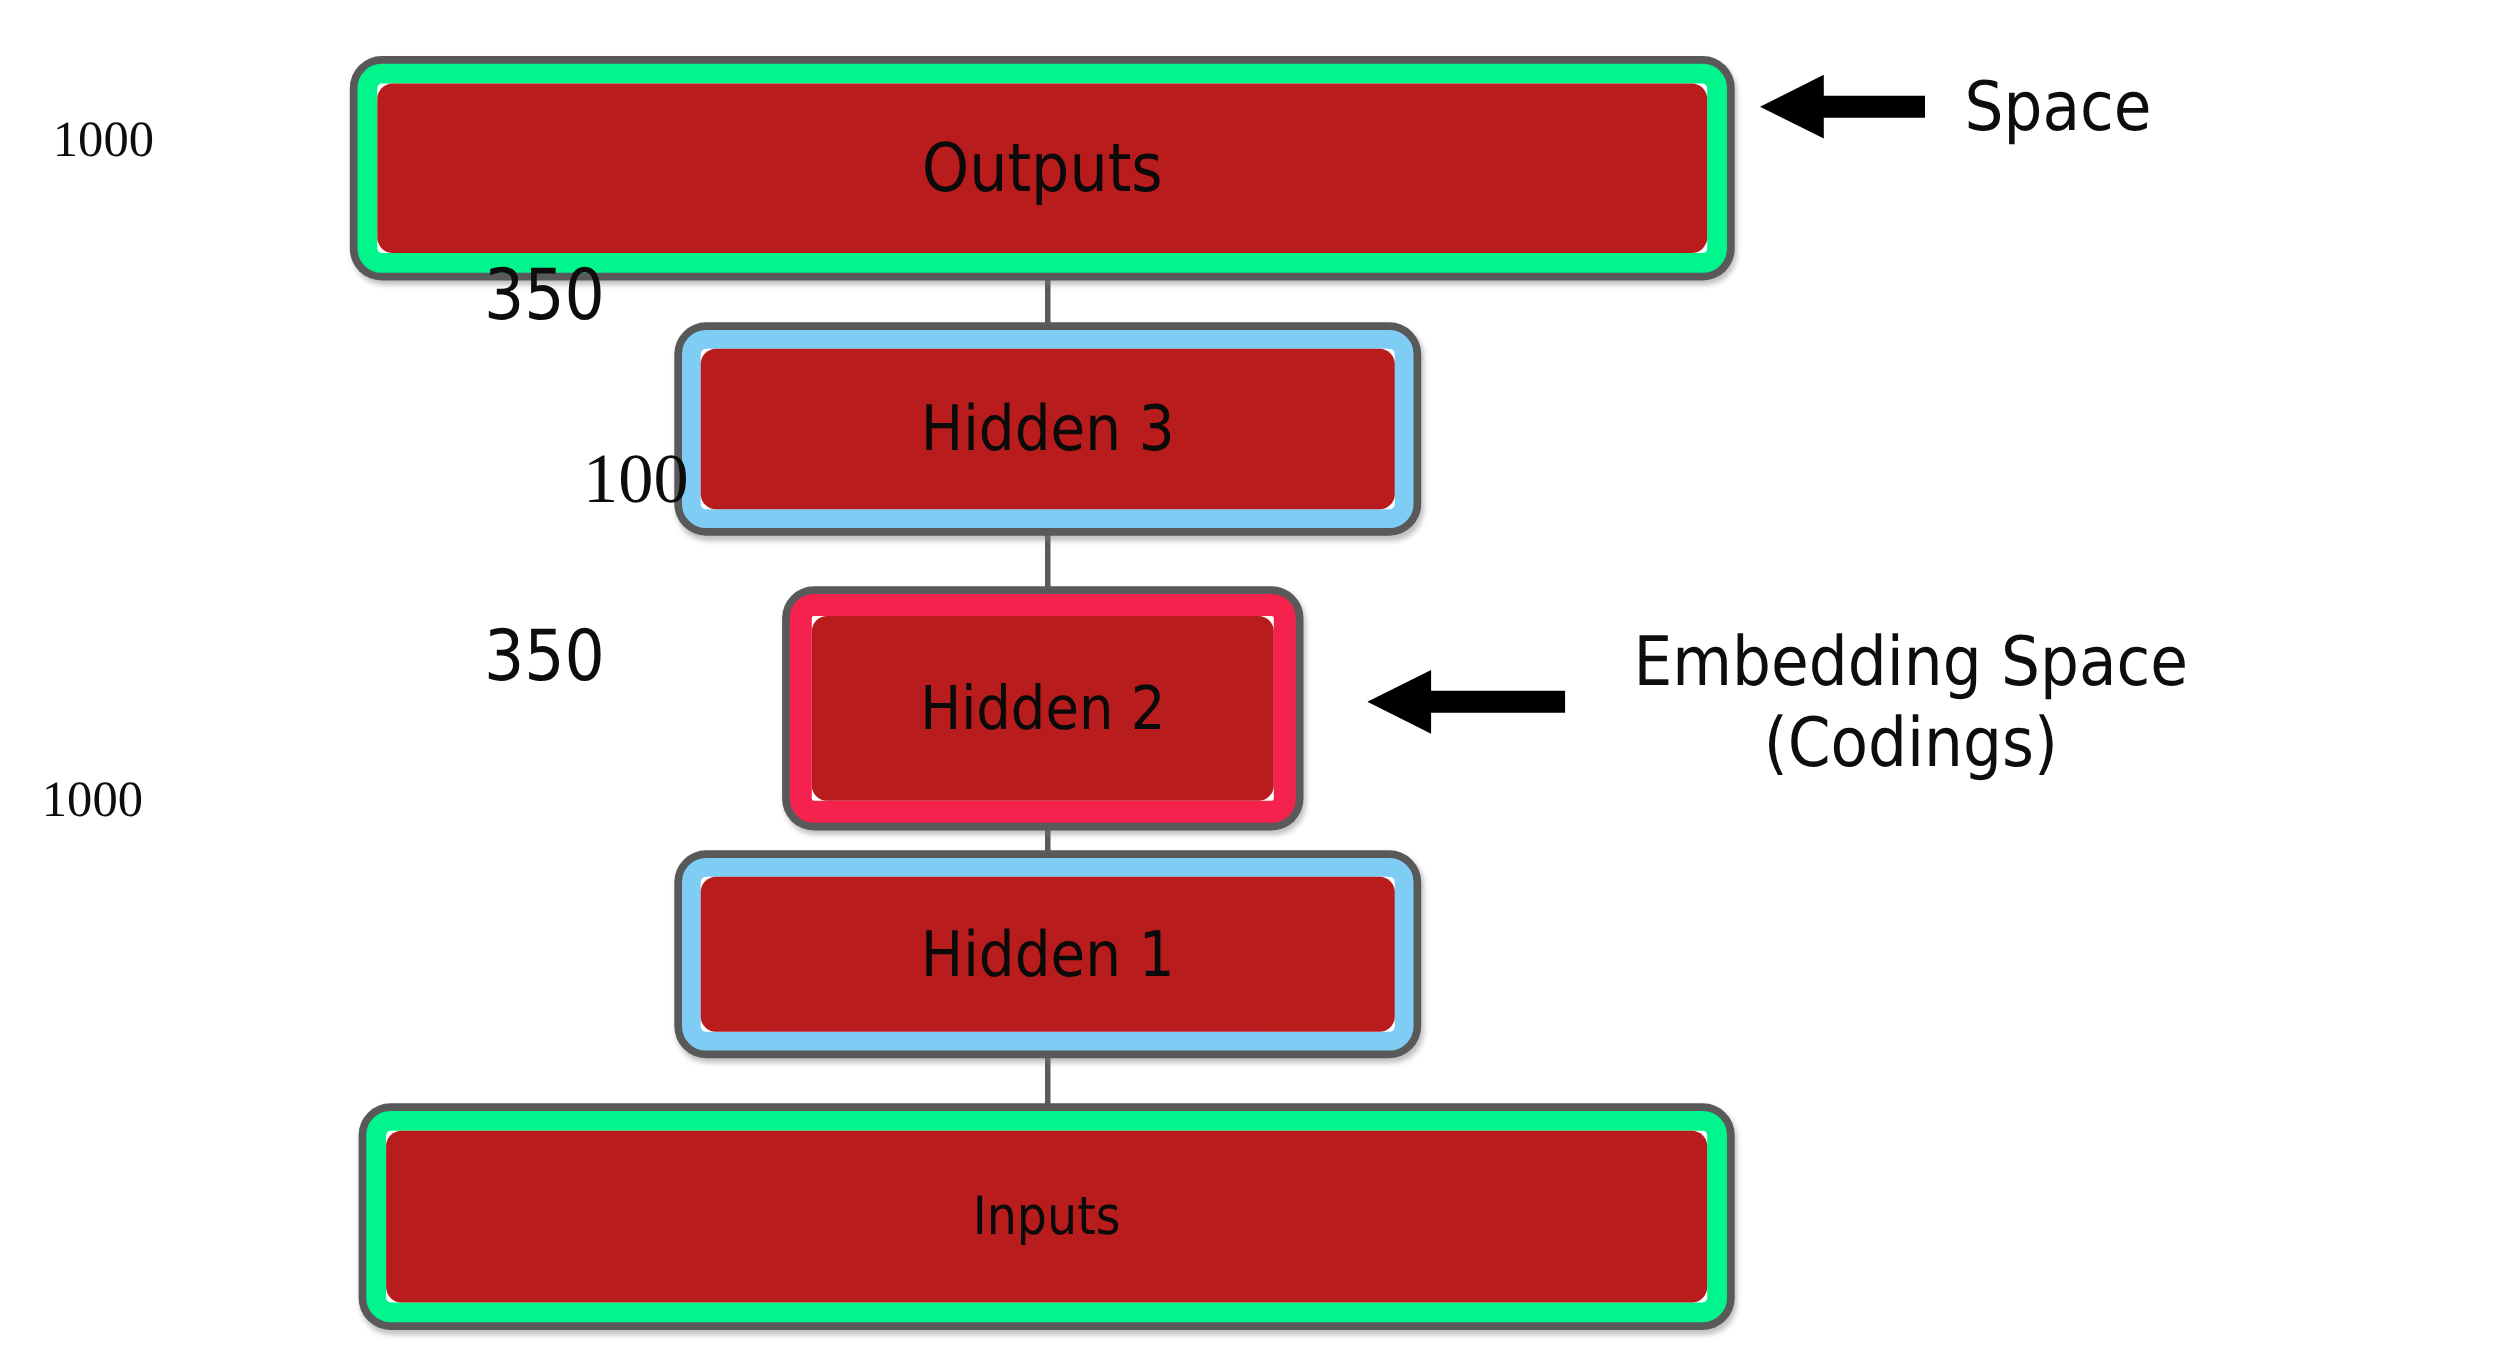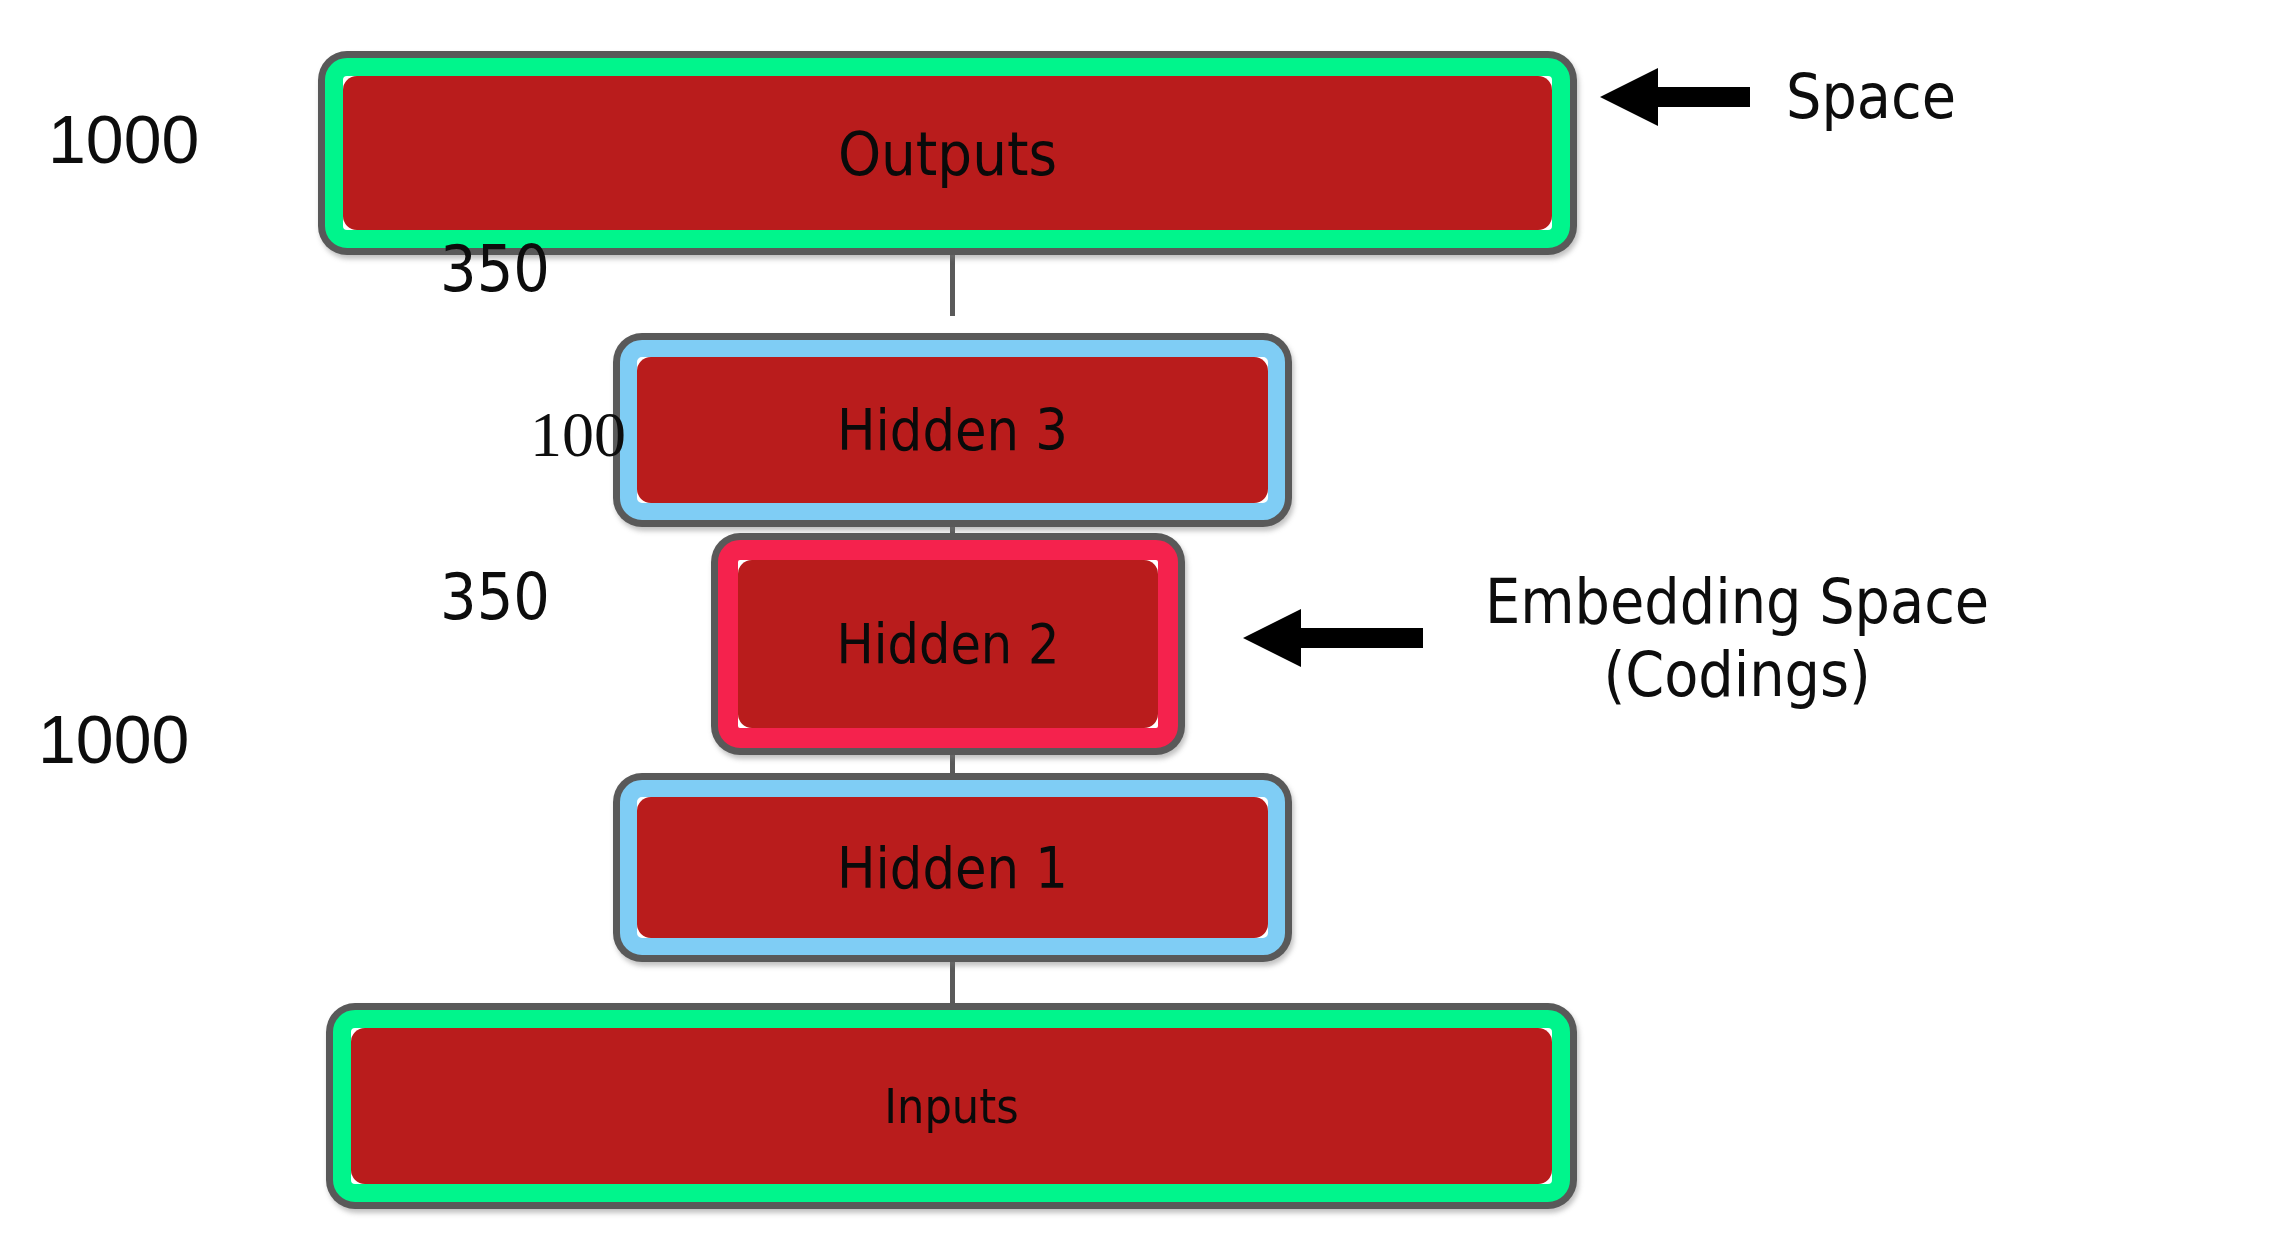--- a/index.html
+++ b/index.html
@@ -63,21 +63,20 @@
   
   .box-outputs {
     left: 325px; top: 58px; width: 1245px; height: 190px;
     border: 18px solid #00f58c;
   }
   .box-outputs .layer-label { font-size: 61px; }
 
   .box-hidden3 {
     left: 620px; top: 300px; width: 665px; height: 180px;
     border: 17px solid #7fcdf5;
-    margin-top: 40px;
   }
   .box-hidden3 .layer-label { font-size: 57px; }
 
   .box-hidden2 {
     left: 718px; top: 540px; width: 460px; height: 208px;
     border: 20px solid #f5224d;
   }
   .box-hidden2 .layer-label { font-size: 55px; }
 
   .box-hidden1 {
@@ -93,23 +92,23 @@
   .box-inputs .layer-label { font-size: 48px; }
 
   
   .size-label {
     position: absolute;
     color: #0d0d0d;
     white-space: nowrap;
     z-index: 4;
   }
   .size-1000 {
-    font-family: Liberation Sans, sans-serif;
-    font-stretch: condensed;
-    font-size: 68px;
+    font-family: Liberation Serif, serif;
+    font-stretch: condensed;
+    font-size: 46px;
   }
   .size-mid {
     font-family: "DejaVu Sans", sans-serif;
     font-stretch: condensed;
     font-size: 64px;
   }
   .size-outputs { left: 48px;  top: 100px; }
   .size-h3      { left: 440px; top: 232px; }
   .size-h2      { left: 530px; top: 398px; font-family: Liberation Serif, serif; }
   .size-h1      { left: 440px; top: 560px; }

